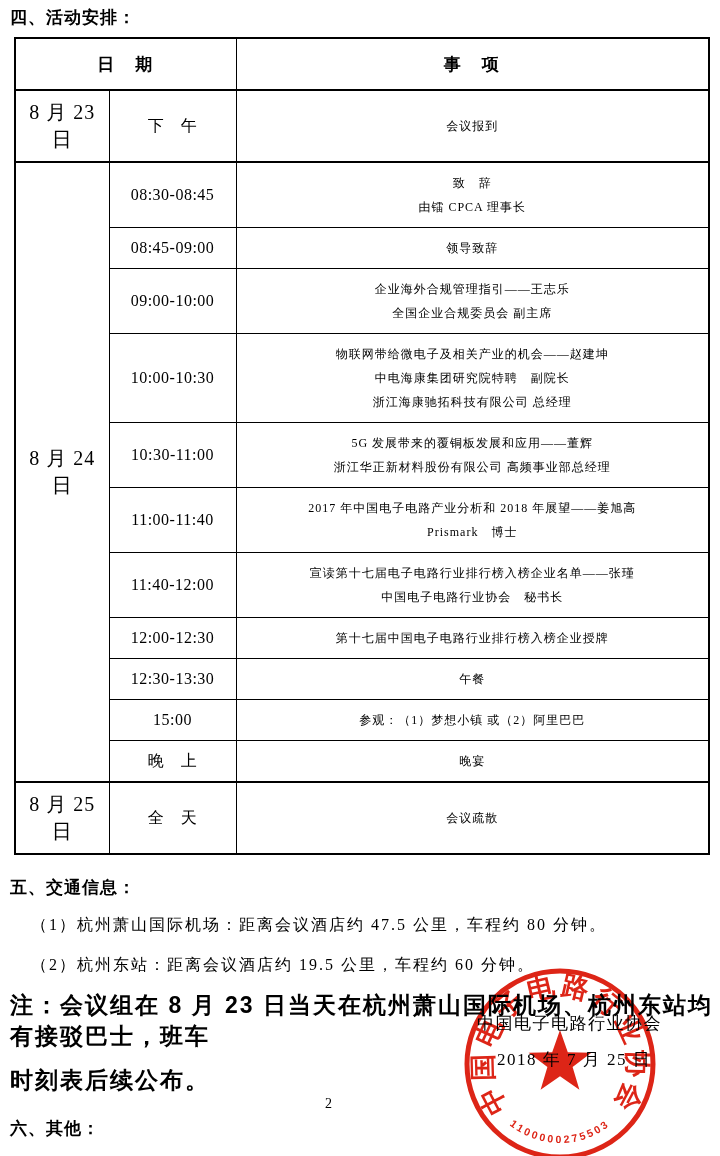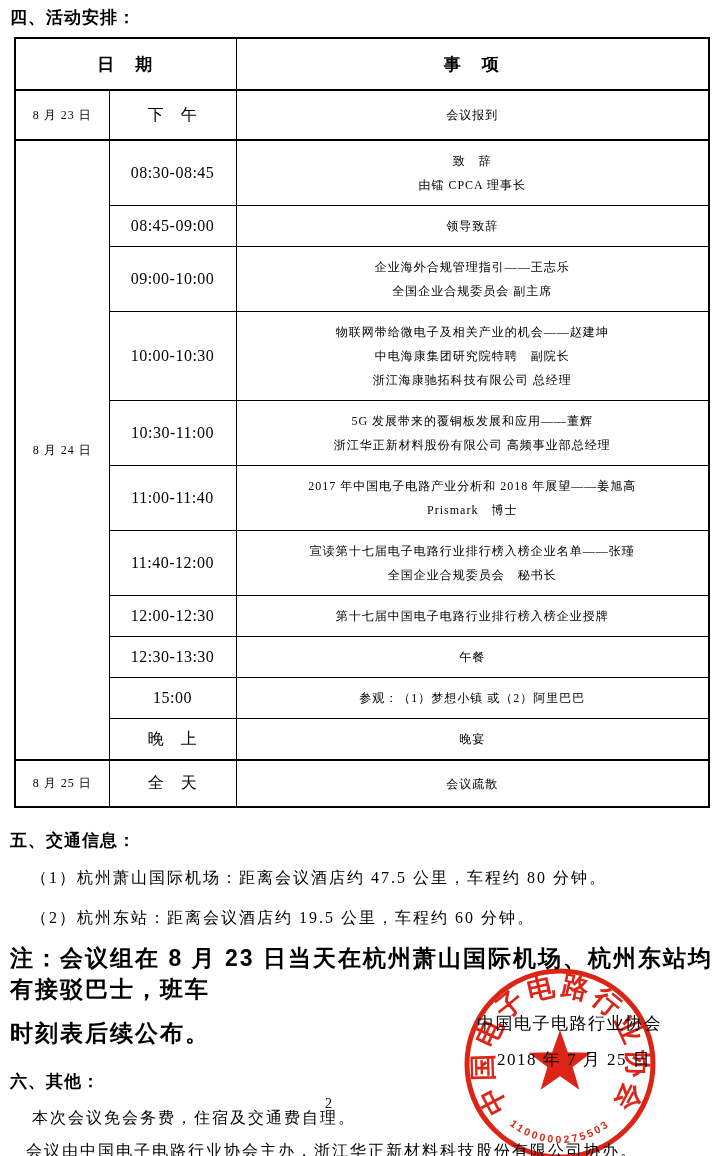--- a/index.html
+++ b/index.html
@@ -20,21 +20,21 @@
   }
   table.sched th,table.sched td{
     border:1px solid #000;text-align:center;vertical-align:middle;padding:8px;
   }
   table.sched thead th{
     border-bottom:2px solid #000;height:34px;
     font-family:"Liberation Sans","DejaVu Sans",sans-serif;
     font-weight:bold;font-size:17px;letter-spacing:2px;
   }
   tr.gs > td{border-top:2px solid #000;}
-  td.date{font-size:12px;letter-spacing:1px;width:92px;}
+  td.date{font-size:20px;letter-spacing:1px;width:92px;}
   td.time{font-size:16px;letter-spacing:0.5px;width:126px;}
   td.item div{font-size:12px;line-height:24px;letter-spacing:1px;}
   .para{font-size:16px;letter-spacing:2px;margin:0;}
   #sec5-title{margin:21px 0 0 10px;}
   #traffic-1{margin:16px 0 0 31px;}
   #traffic-2{margin:19px 0 0 31px;}
   .note{
     font-family:"Liberation Sans","DejaVu Sans",sans-serif;
     font-weight:bold;font-size:23px;letter-spacing:2px;margin:0;
   }
@@ -113,21 +113,21 @@
       <td class="time">11:00-11:40</td>
       <td class="item">
         <div>2017 年中国电子电路产业分析和 2018 年展望——姜旭高</div>
         <div>Prismark　博士</div>
       </td>
     </tr>
     <tr style="height:50px">
       <td class="time">11:40-12:00</td>
       <td class="item">
         <div>宣读第十七届电子电路行业排行榜入榜企业名单——张瑾</div>
-        <div>全国企业合规委员会　秘书长</div>
+        <div>中国电子电路行业协会　秘书长</div>
       </td>
     </tr>
     <tr style="height:38px">
       <td class="time">12:00-12:30</td>
       <td class="item">
           <div>第十七届中国电子电路行业排行榜入榜企业授牌</div>
         </td>
     </tr>
     <tr style="height:30px">
       <td class="time">12:30-13:30</td>

